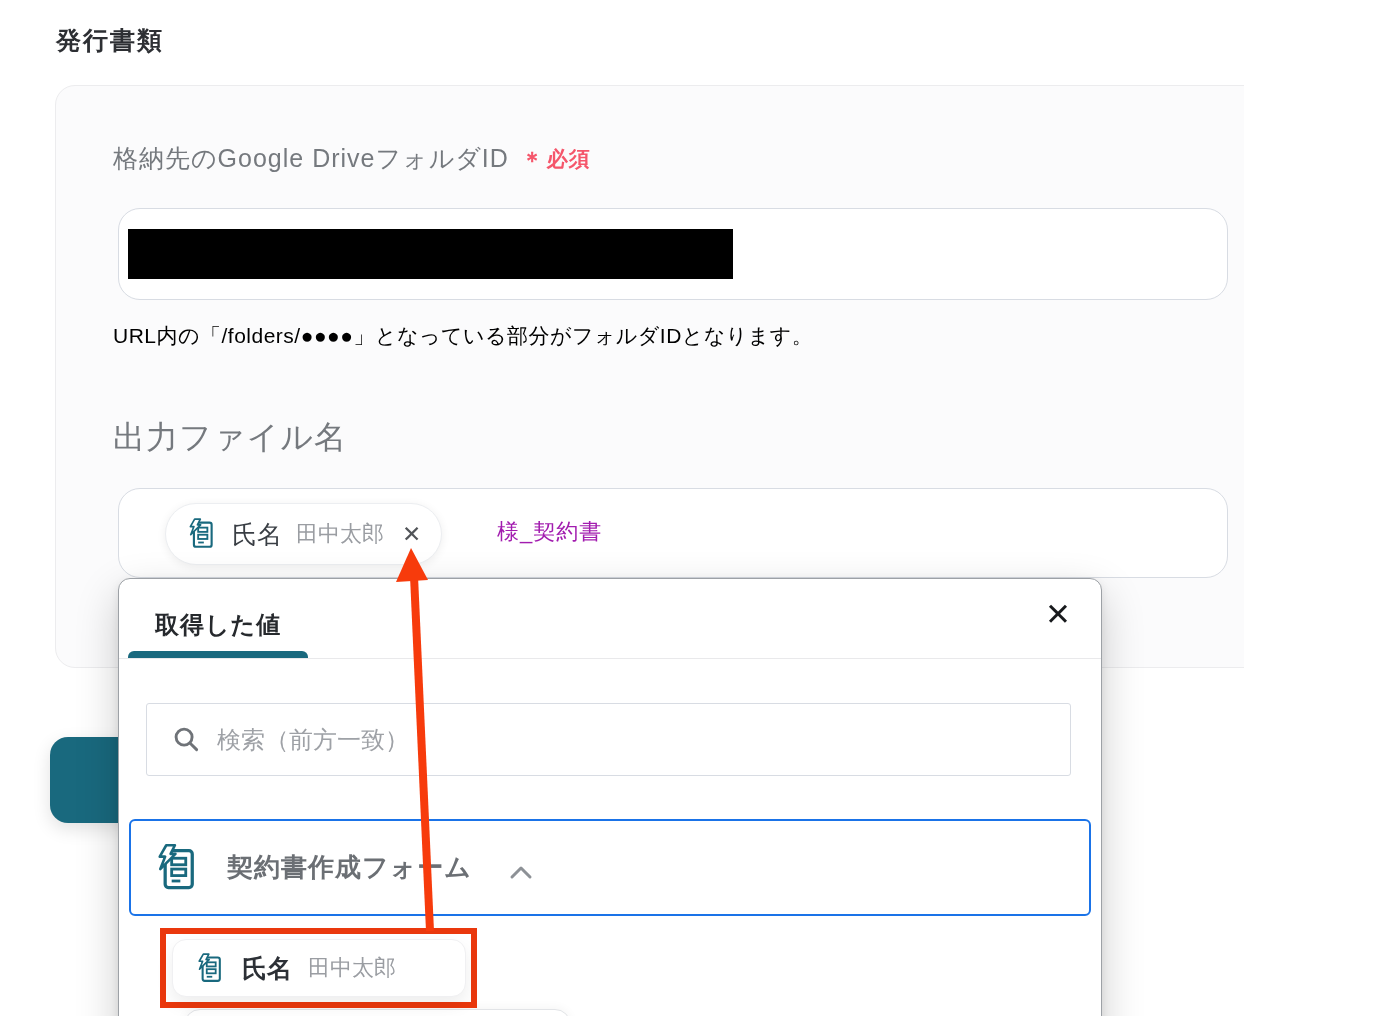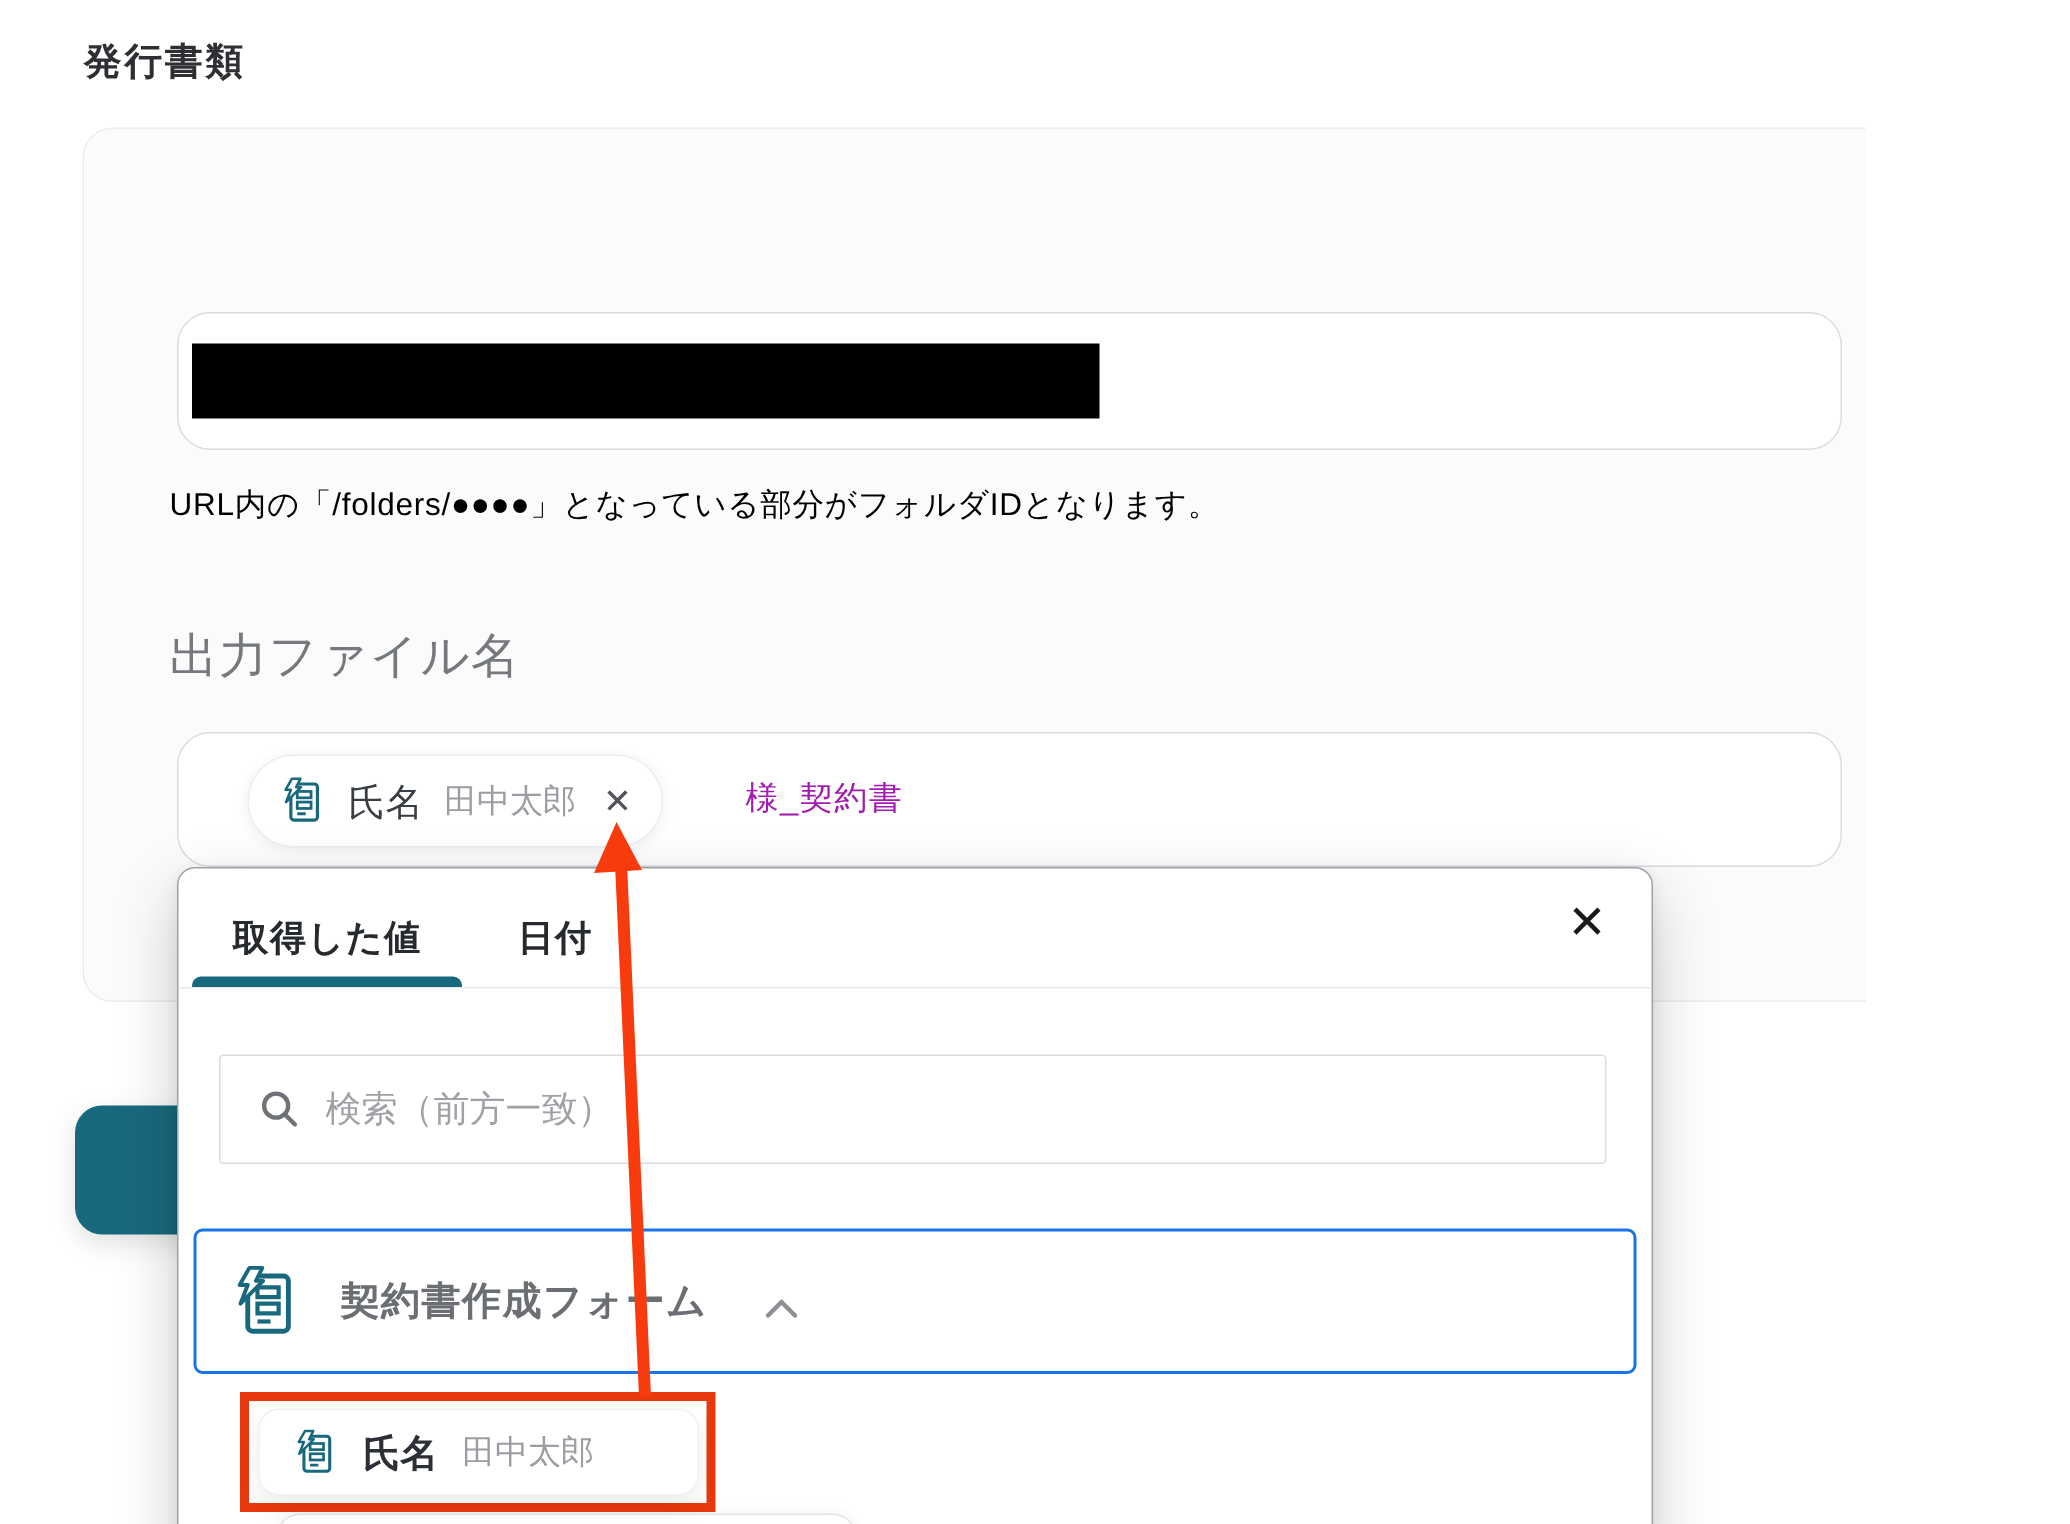--- a/index.html
+++ b/index.html
@@ -110,20 +110,27 @@
 </style>
 </head>
 <body>
 
 <div class="screen">
 
   <div class="page-title">発行書類</div>
 
   <div class="card"></div>
 
+  <div class="field-label-row">
+    <span class="field-label">格納先のGoogle DriveフォルダID</span>
+    <span class="required-badge">
+      <span class="mark">＊</span>
+      <span class="text">必須</span>
+    </span>
+  </div>
   <div class="text-input input-folder"></div>
   <div class="redaction-bar"></div>
   <div class="helper-text">URL内の「/folders/●●●●」となっている部分がフォルダIDとなります。</div>
 
   <div class="filename-label">出力ファイル名</div>
   <div class="text-input input-filename"></div>
 
   <div class="var-chip">
     <span class="icon">
       <svg width="34" height="34" viewBox="0 0 48 48" fill="none">
@@ -140,23 +147,20 @@
   </div>
   <div class="filename-suffix">様_契約書</div>
 
   <div class="teal-button"></div>
 
   <div class="popup">
     <div class="tabs-row">
       <div class="tab">
         <span>取得した値</span>
         <div class="tab-indicator"></div>
-      </div>
-      <div class="tab">
-        <span>日付</span>
       </div>
       <div class="popup-close">✕</div>
     </div>
 
     <div class="search-box">
       <span class="icon">
         <svg width="27" height="27" viewBox="0 0 28 28" fill="none">
           <circle cx="11.5" cy="11.5" r="8.3" stroke="#6f7378" stroke-width="3"></circle>
           <line x1="17.8" y1="17.8" x2="24.5" y2="24.5" stroke="#6f7378" stroke-width="3" stroke-linecap="round"></line>
         </svg>

